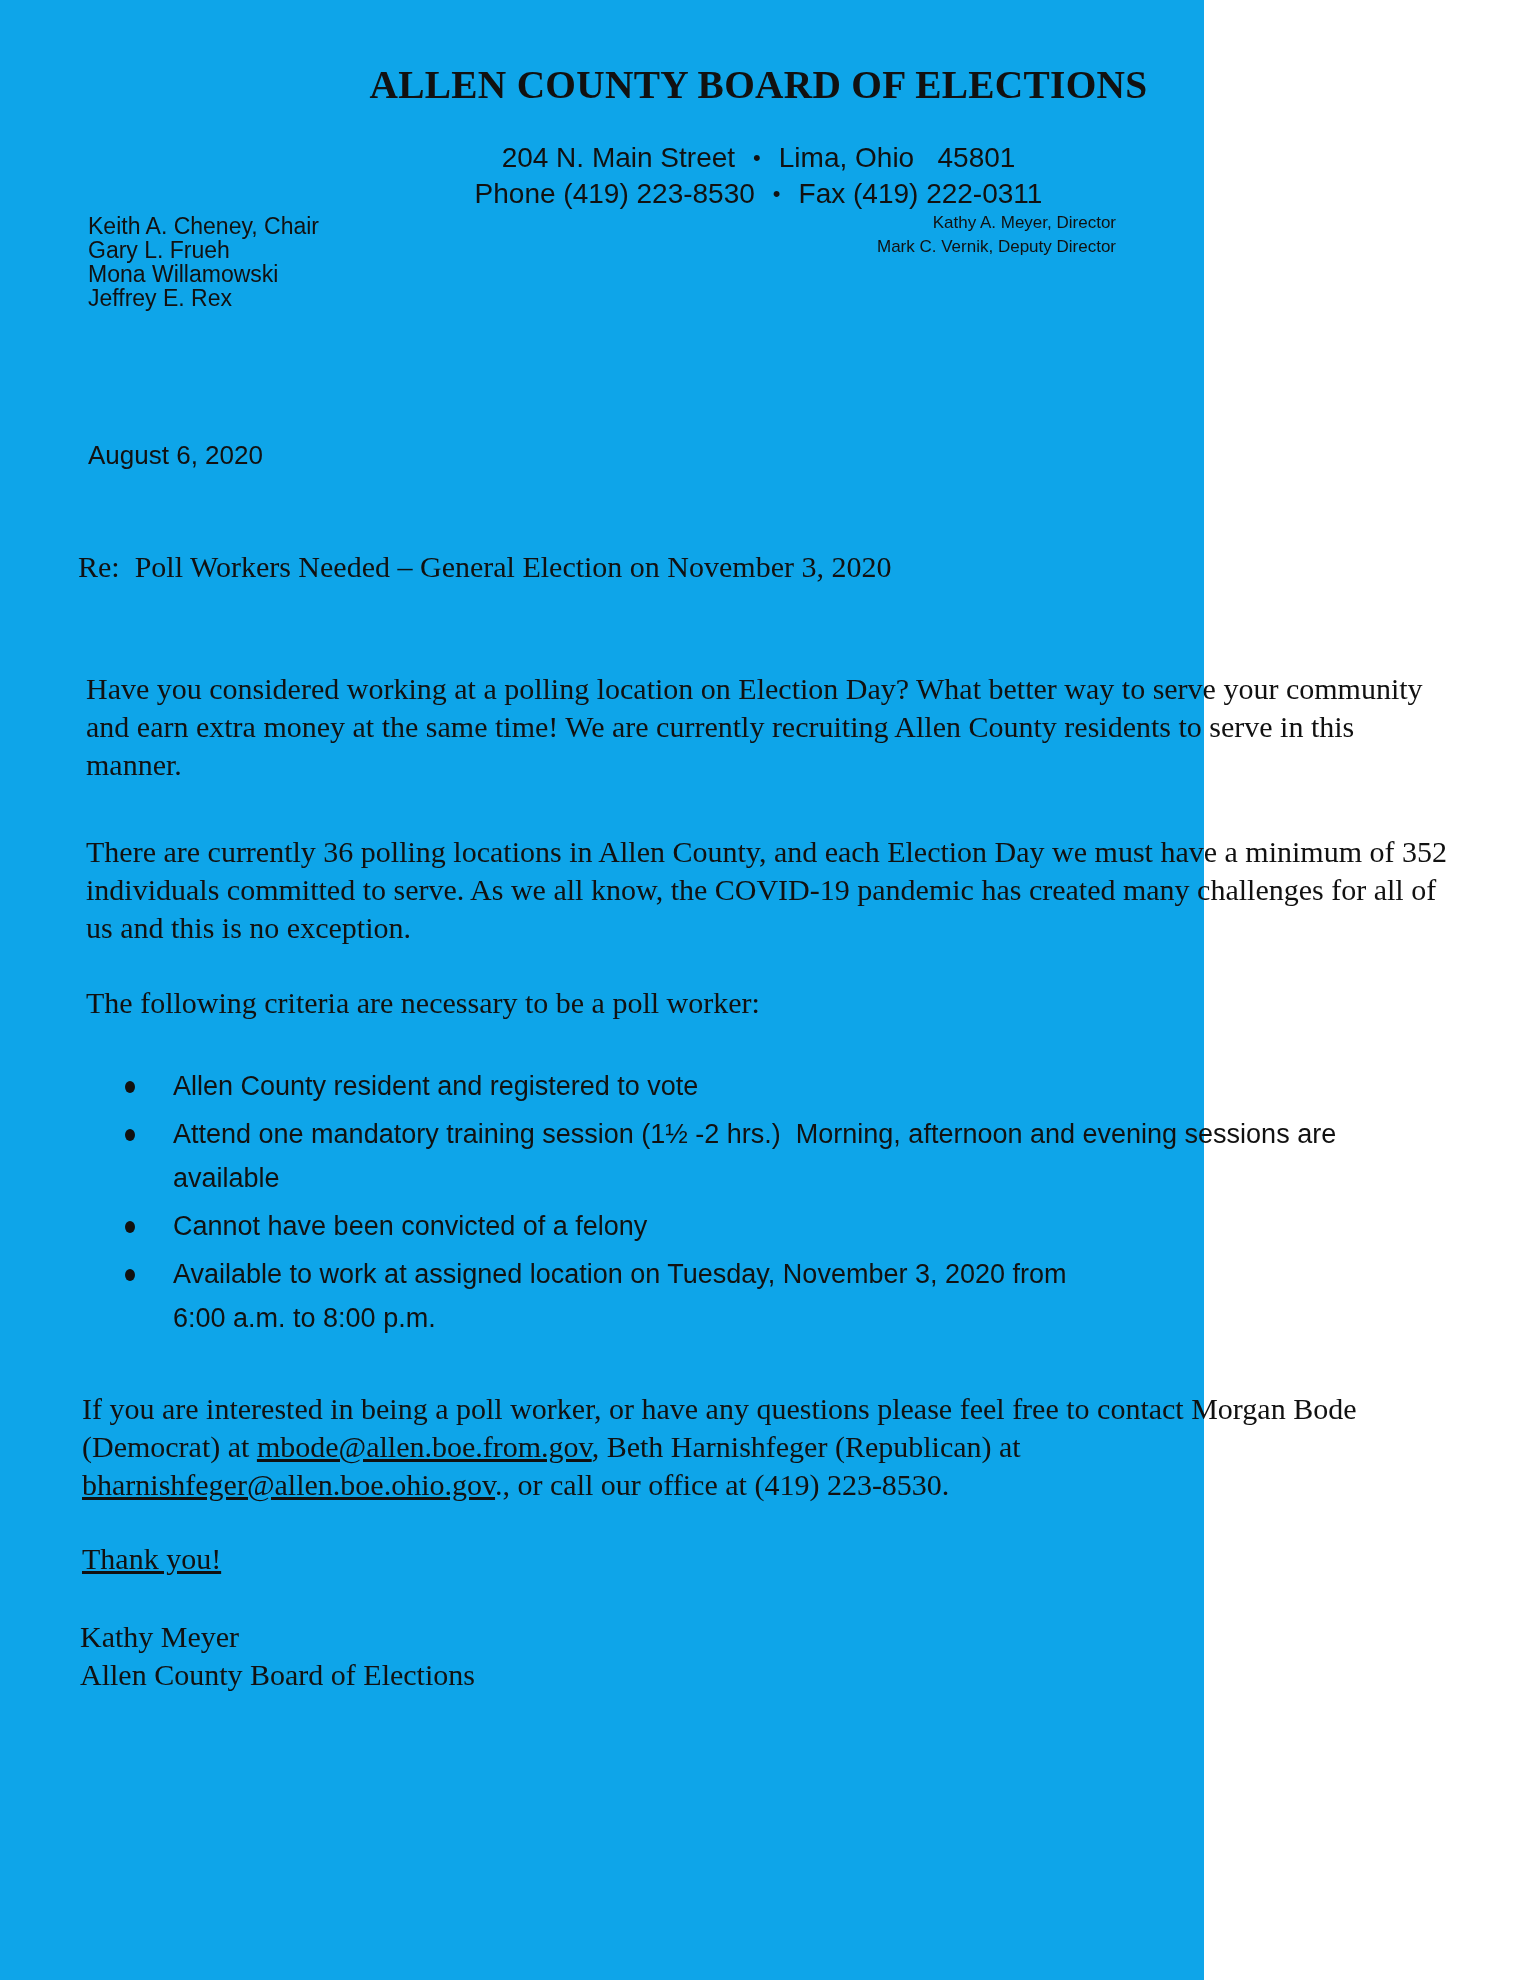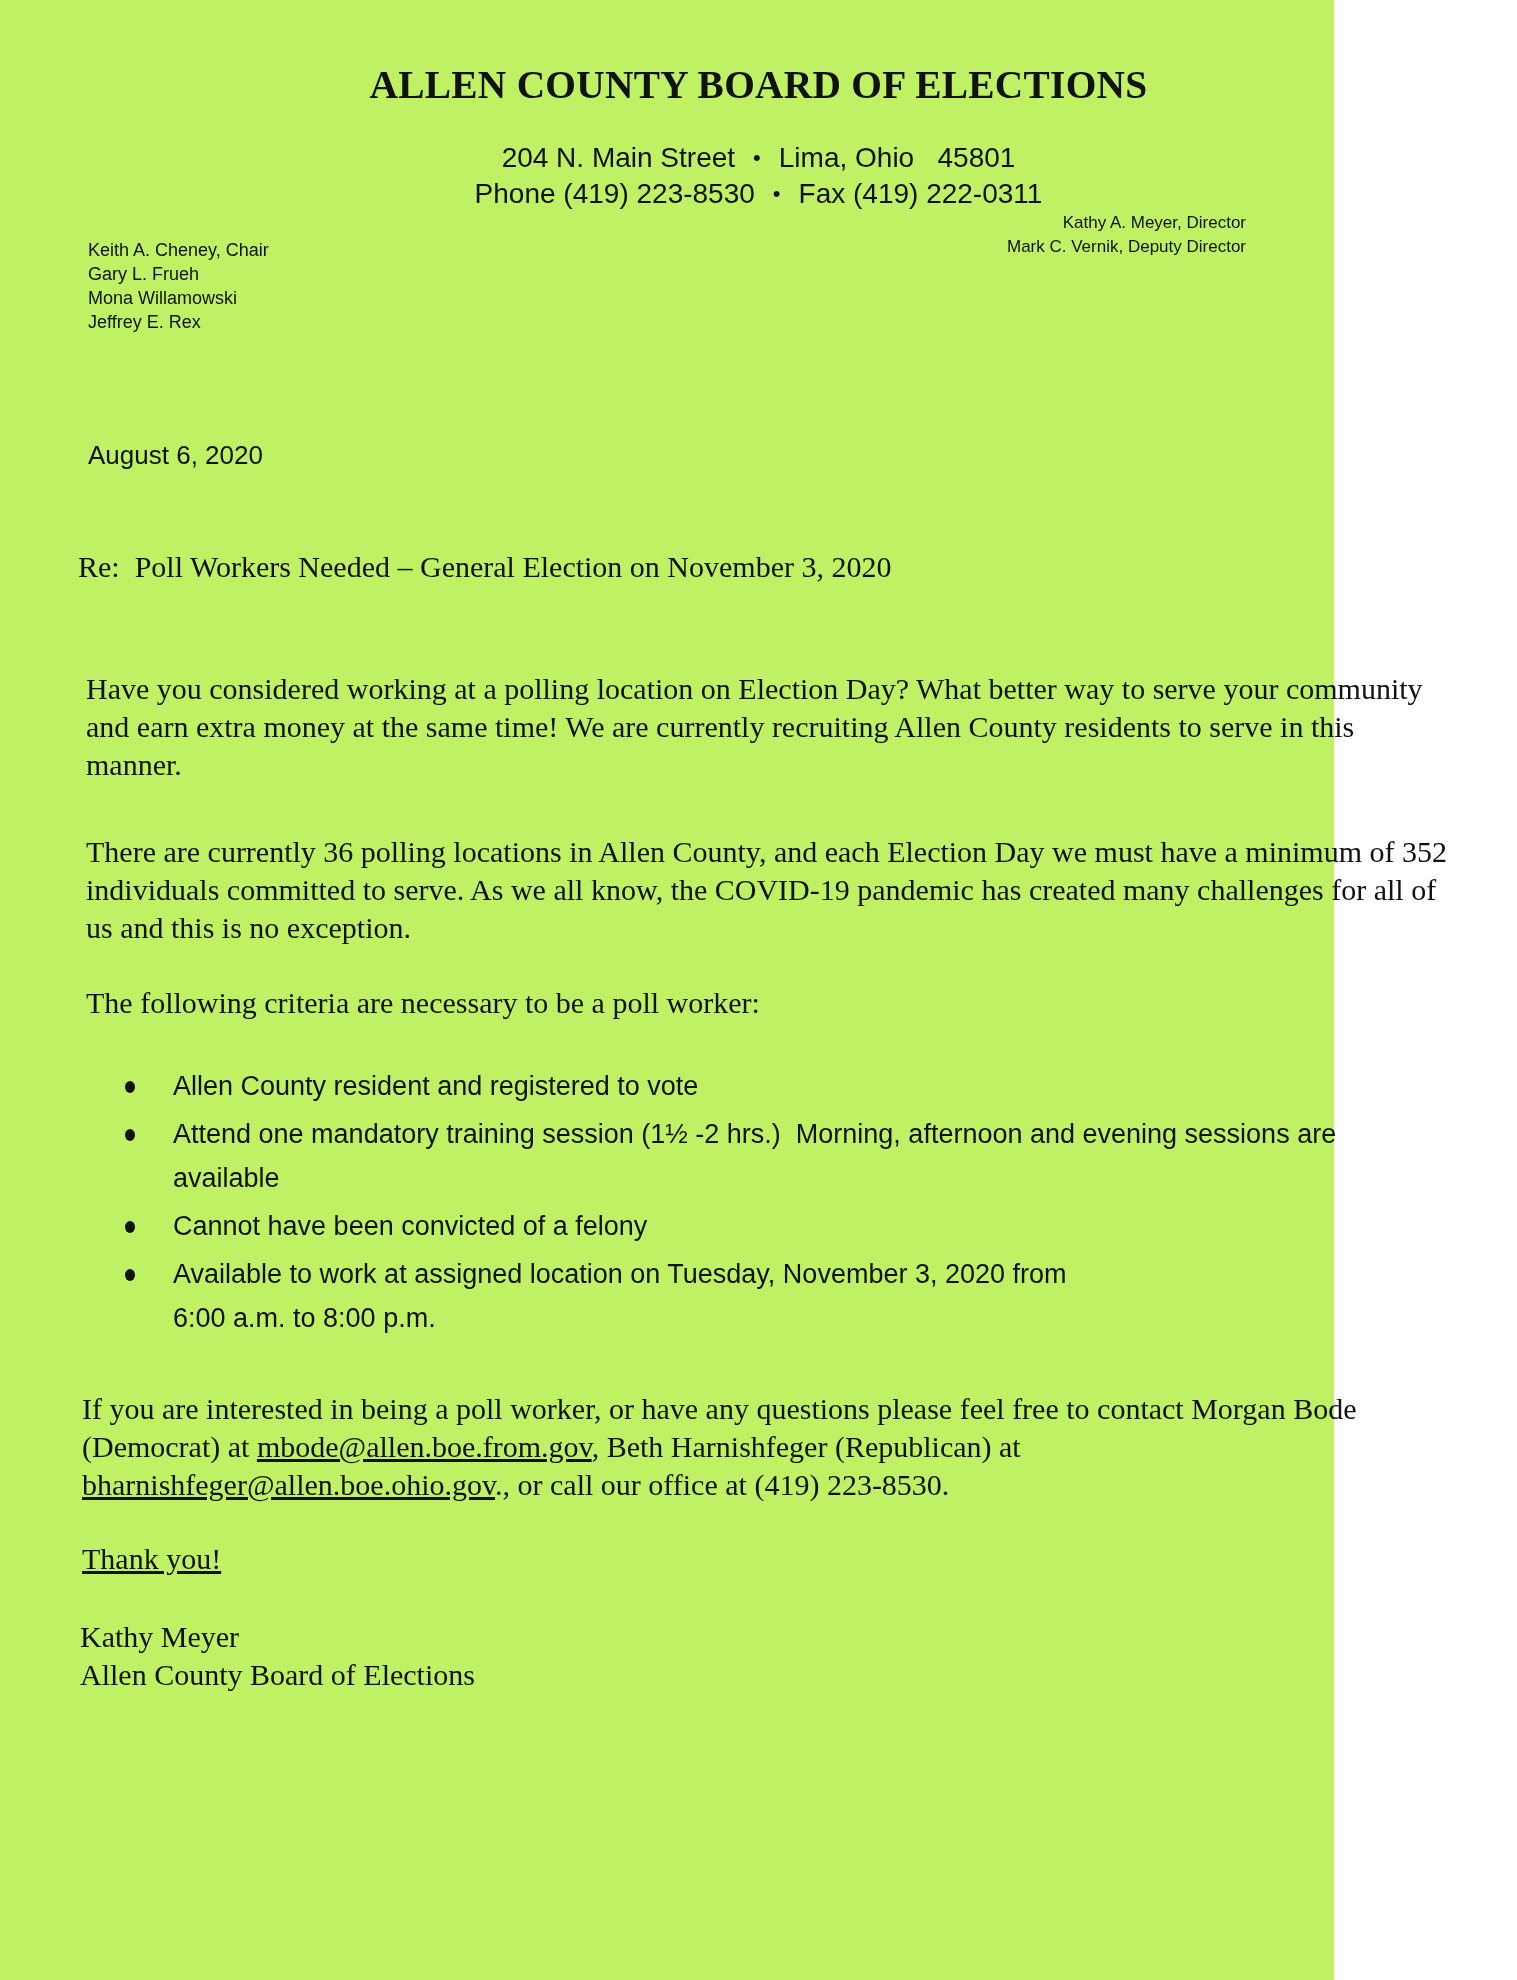--- a/index.html
+++ b/index.html
@@ -10,23 +10,23 @@
     body {
       width: 1517px;
       height: 1980px;
       position: relative;
       overflow: hidden;
       color: #111111;
     }
     .page {
       position: absolute;
       left: 0; top: 0;
-      width: 1334px;
+      width: 1204px;
       height: 1980px;
-      background: #bef264;
+      background: #0ea5e9;
     }
 
     
     .org-title {
       position: absolute;
       top: 60px;
       left: 0;
       width: 1517px;
       text-align: center;
       font-family: "Liberation Serif", serif;
@@ -50,23 +50,22 @@
       display: inline-block;
       margin: 0 18px;
       font-size: 22px;
       vertical-align: 2px;
     }
     .board-left {
       position: absolute;
       top: 214px;
       left: 88px;
       font-family: "Liberation Sans", sans-serif;
-      font-size: 18px;
+      font-size: 23px;
       line-height: 24px;
-      margin-top: 24px;
     }
     .board-right {
       position: absolute;
       top: 211px;
       right: 88px;
       text-align: right;
       font-family: "Liberation Sans", sans-serif;
       font-size: 17px;
       line-height: 24px;
     }

